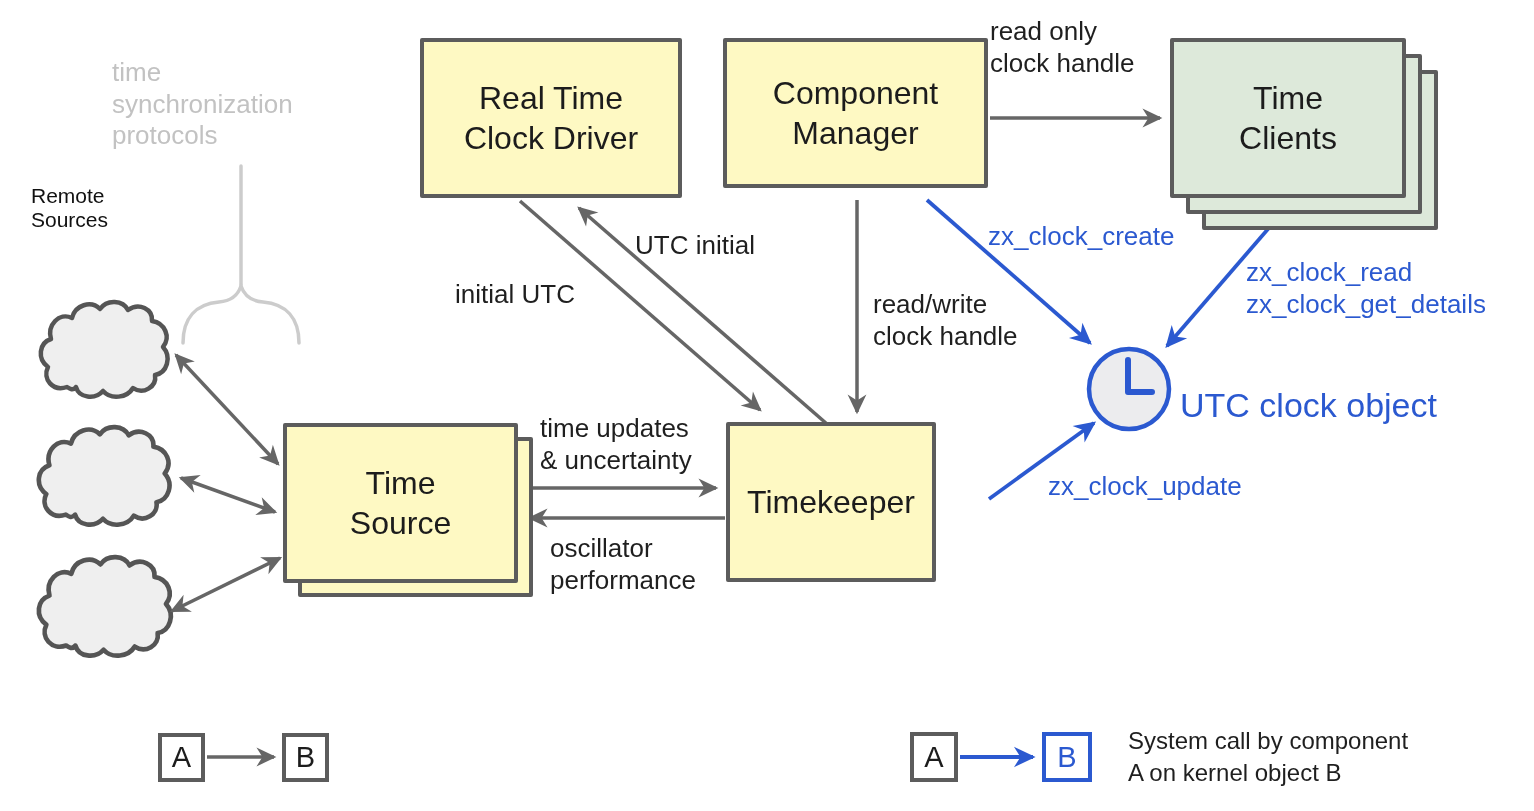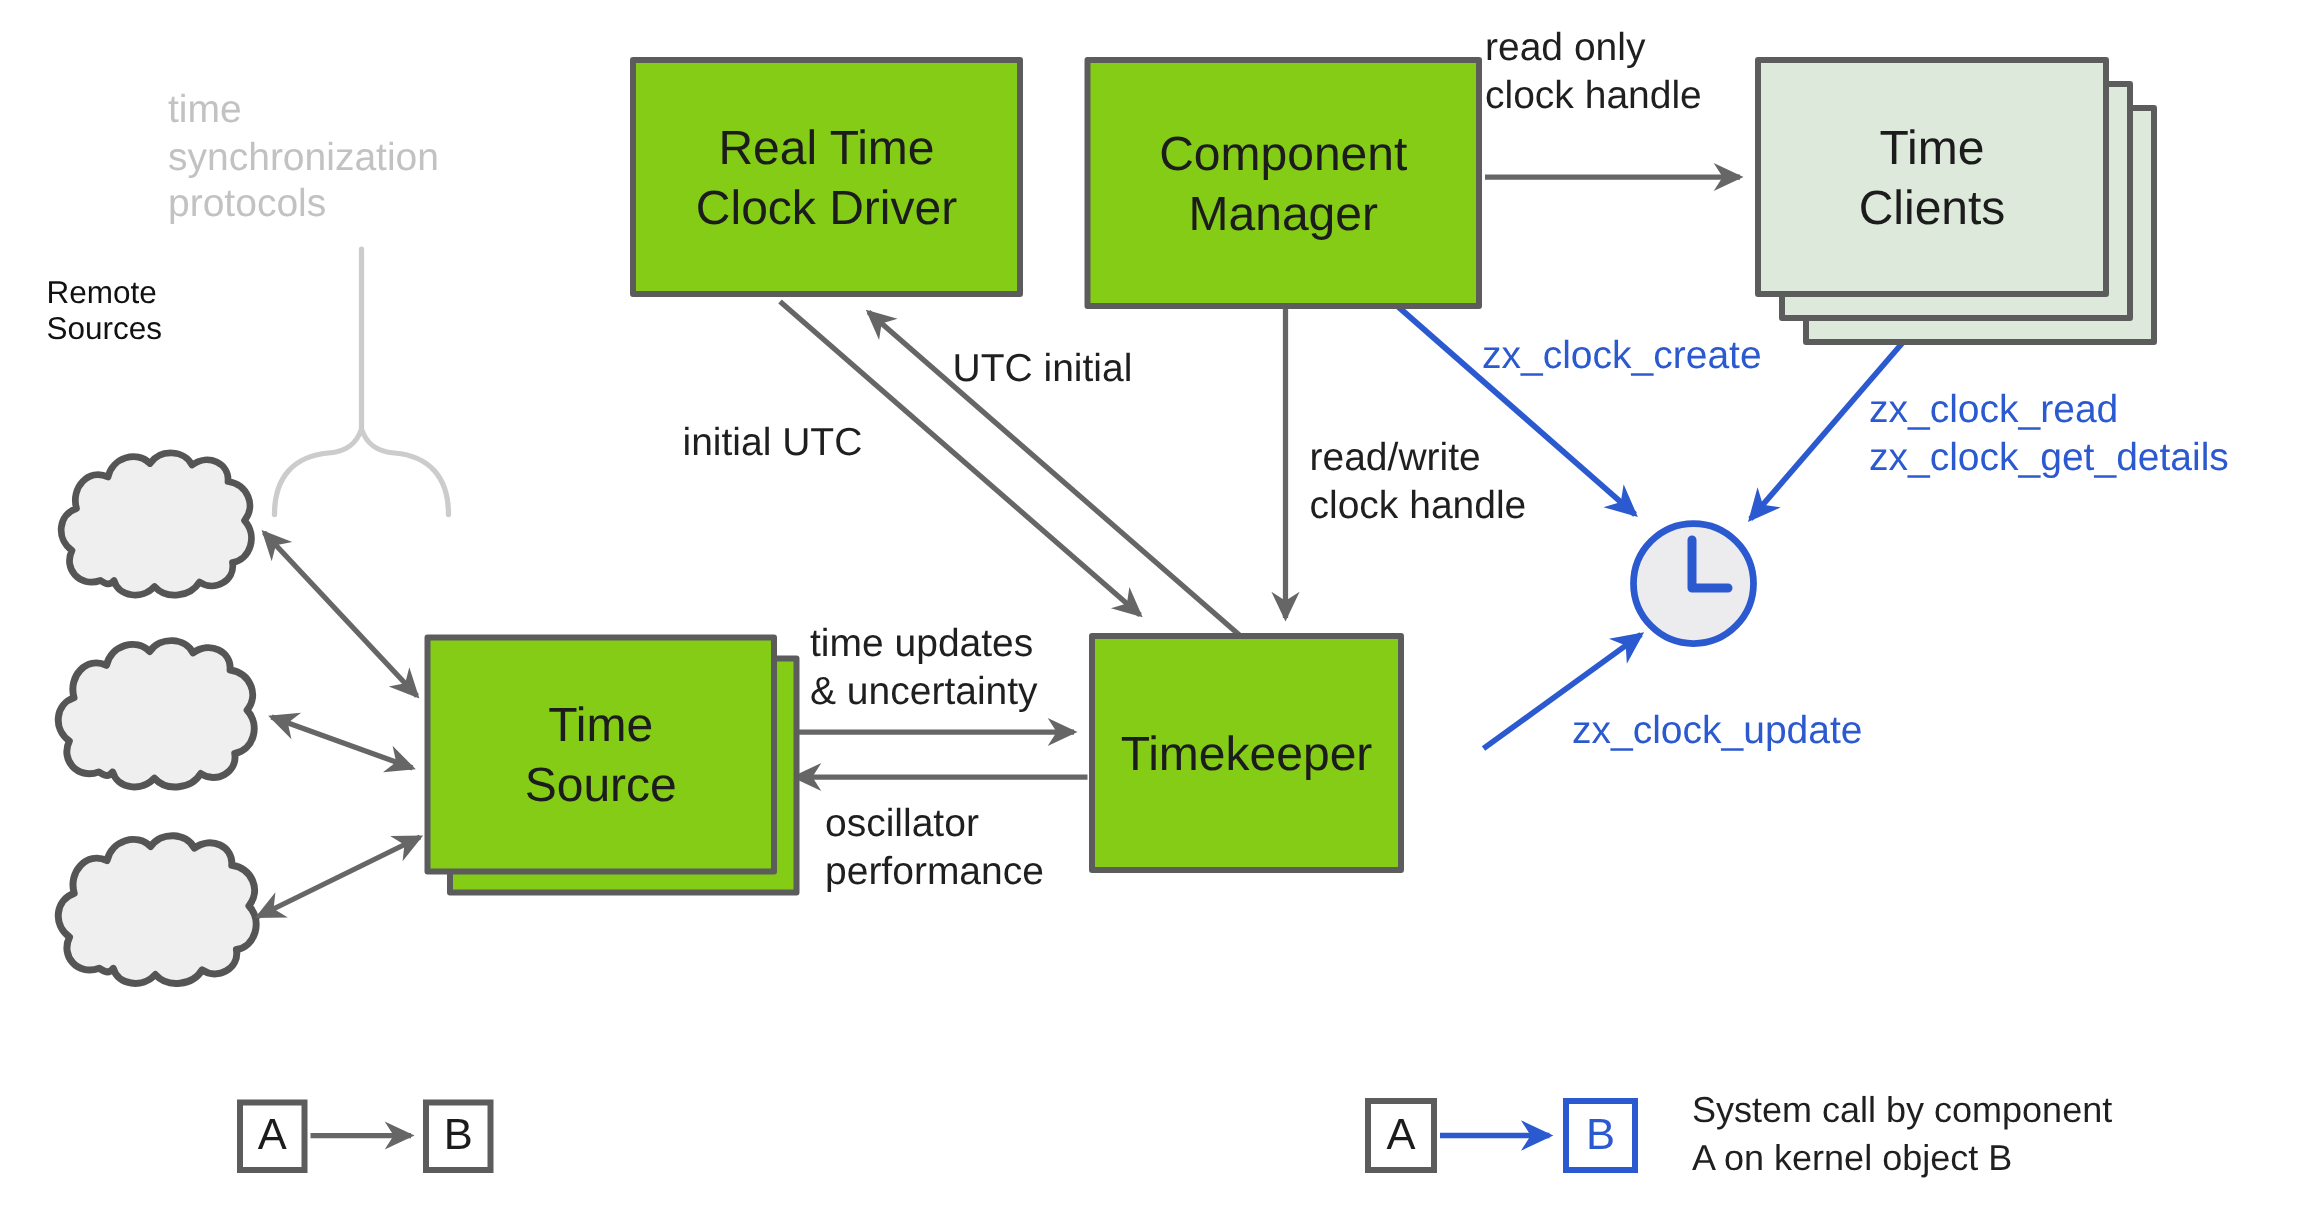--- a/index.html
+++ b/index.html
@@ -6,21 +6,21 @@
   .stage{
     position:relative;width:1534px;height:811px;background:#ffffff;overflow:hidden;
     font-family:"Liberation Sans","DejaVu Sans",sans-serif;color:#1f1f1f;
   }
   svg.wires{position:absolute;left:0;top:0;width:1534px;height:811px;}
   .box{
     position:absolute;box-sizing:border-box;border:4px solid #5c5c5c;border-radius:2px;
     display:flex;align-items:center;justify-content:center;text-align:center;
     font-size:32px;line-height:1.25;white-space:pre-line;color:#1c1c1c;
   }
-  .yellow{background:#84cc16;}
+  .yellow{background:#fef9c3;}
   .green{background:#dde9da;}
   .stack{position:absolute;}
   .layer{position:absolute;box-sizing:border-box;border:4px solid #5c5c5c;border-radius:2px;}
   .mainlayer{display:flex;align-items:center;justify-content:center;text-align:center;
     font-size:32px;line-height:1.25;white-space:pre-line;color:#1c1c1c;}
   .lbl{position:absolute;font-size:26px;line-height:1.22;white-space:pre-line;}
   .center{text-align:left;}
   .blue{color:#2b59d0;}
   .muted{color:#c2c2c2;}
   .big{font-size:34px;}
@@ -89,21 +89,21 @@
   <div class="lbl muted center" style="left:112px;top:57px;width:256px;">time
 synchronization
 protocols</div>
 
   <div class="lbl remote" style="left:31px;top:184px;">Remote
 Sources</div>
 
   <div class="box yellow" style="left:420px;top:38px;width:262px;height:160px;">Real Time
 Clock Driver</div>
 
-  <div class="box yellow" style="left:723px;top:38px;width:265px;height:168px;">Component
+  <div class="box yellow" style="left:723px;top:38px;width:265px;height:150px;">Component
 Manager</div>
 
   <div class="stack" style="left:1170px;top:38px;width:268px;height:192px;">
     <div class="layer green" style="left:32px;top:32px;width:236px;height:160px;"></div>
     <div class="layer green" style="left:16px;top:16px;width:236px;height:160px;"></div>
     <div class="layer green mainlayer" style="left:0;top:0;width:236px;height:160px;">Time
 Clients</div>
   </div>
 
   <div class="stack" style="left:283px;top:423px;width:250px;height:175px;">
@@ -130,20 +130,21 @@
   <div class="lbl center" style="left:550px;top:533px;width:180px;">oscillator
 performance</div>
 
   <div class="lbl blue" style="left:988px;top:221px;">zx_clock_create</div>
 
   <div class="lbl blue" style="left:1246px;top:257px;">zx_clock_read
 zx_clock_get_details</div>
 
   <div class="lbl blue center" style="left:1048px;top:471px;width:200px;">zx_clock_update</div>
 
+  <div class="lbl blue big" style="left:1180px;top:385px;">UTC clock object</div>
 
   <div class="lgbox" style="left:158px;top:733px;width:47px;height:49px;">A</div>
   <div class="lgbox" style="left:282px;top:733px;width:47px;height:49px;">B</div>
 
   <div class="lgbox" style="left:910px;top:732px;width:48px;height:50px;">A</div>
   <div class="lgbox bluebox" style="left:1042px;top:732px;width:50px;height:50px;">B</div>
   <div class="lgtext" style="left:1128px;top:725px;">System call by component
 A on kernel object B</div>
 
 </div>

